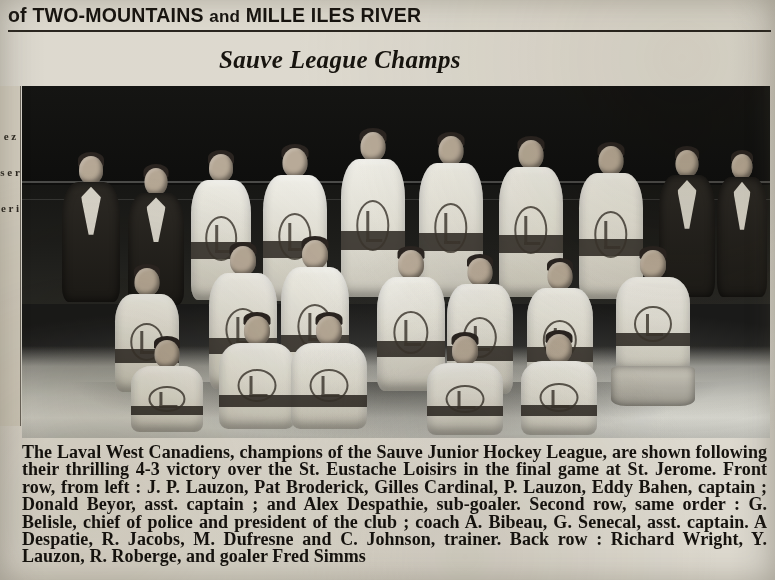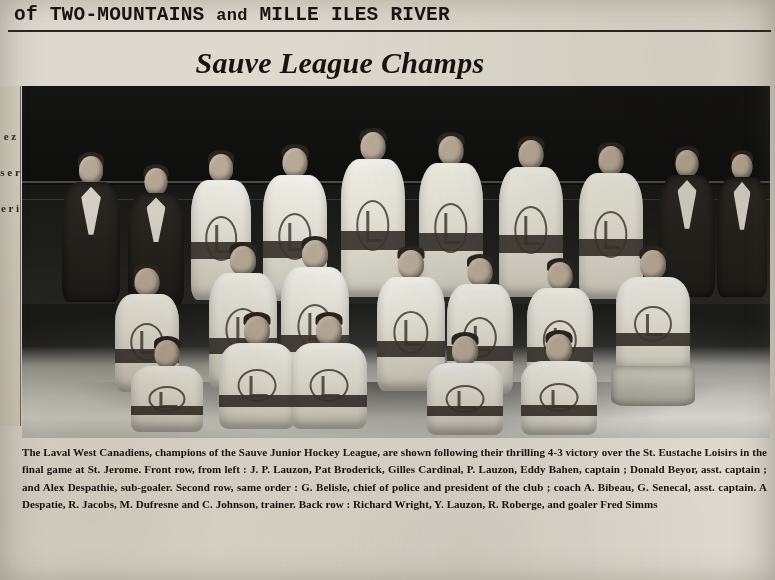--- a/index.html
+++ b/index.html
@@ -30,27 +30,27 @@
     left: 0;
     width: 775px;
     height: 30px;
     display: flex;
     align-items: center;
     justify-content: space-between;
     padding: 0 10px 0 0;
     box-sizing: border-box;
   }
   .masthead-left {
-    font-family: Liberation Mono, monospace;
+    font-family: Liberation Sans, sans-serif;
     font-weight: bold;
     font-size: 19.5px;
     letter-spacing: 0.2px;
     color: #15120e;
     white-space: nowrap;
-    padding-left: 14px;
+    padding-left: 8px;
   }
   .masthead-left .small {
     font-size: 17px;
     font-weight: bold;
   }
   .masthead-right {
     font-family: "Liberation Serif", serif;
     font-weight: bold;
     font-size: 16.5px;
     color: #15120e;
@@ -68,21 +68,21 @@
   
   .headline {
     position: absolute;
     top: 46px;
     left: 0;
     width: 680px;
     text-align: center;
     font-family: "Liberation Serif", serif;
     font-style: italic;
     font-weight: bold;
-    font-size: 30px;
+    font-size: 25px;
     letter-spacing: 0.3px;
     color: #17140f;
   }
   
   .left-col {
     position: absolute;
     left: 0;
     top: 86px;
     width: 20px;
     height: 340px;
@@ -235,21 +235,21 @@
   .caption-box {
     position: absolute;
     left: 22px;
     top: 444px;
     width: 745px;
     height: 130px;
   }
   .caption {
     font-family: "Liberation Serif", serif;
     font-weight: bold;
-    font-size: 11px;
+    font-size: 18px;
     line-height: 17.4px;
     color: #16130f;
     text-align: justify;
     letter-spacing: 0.05px;
     margin: 0;
   }
   
   .grain {
     position: absolute;
     inset: 0;

